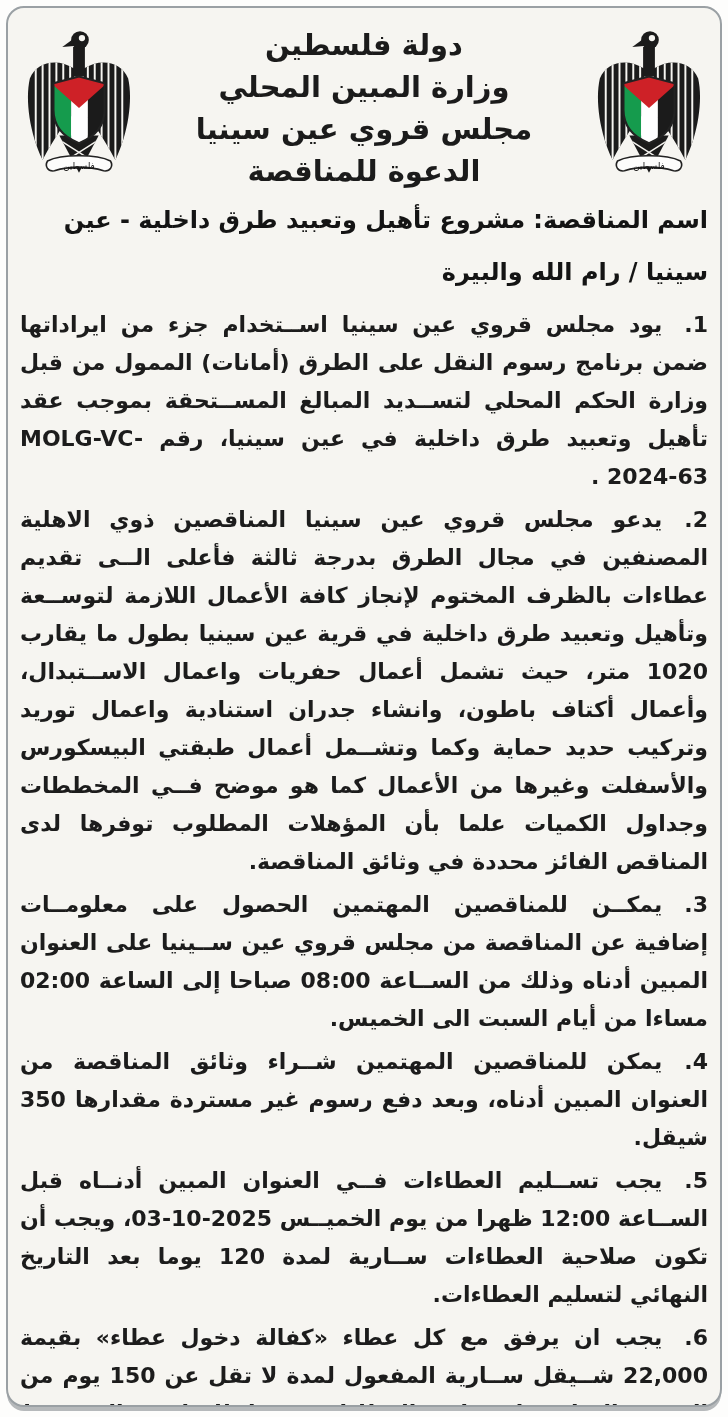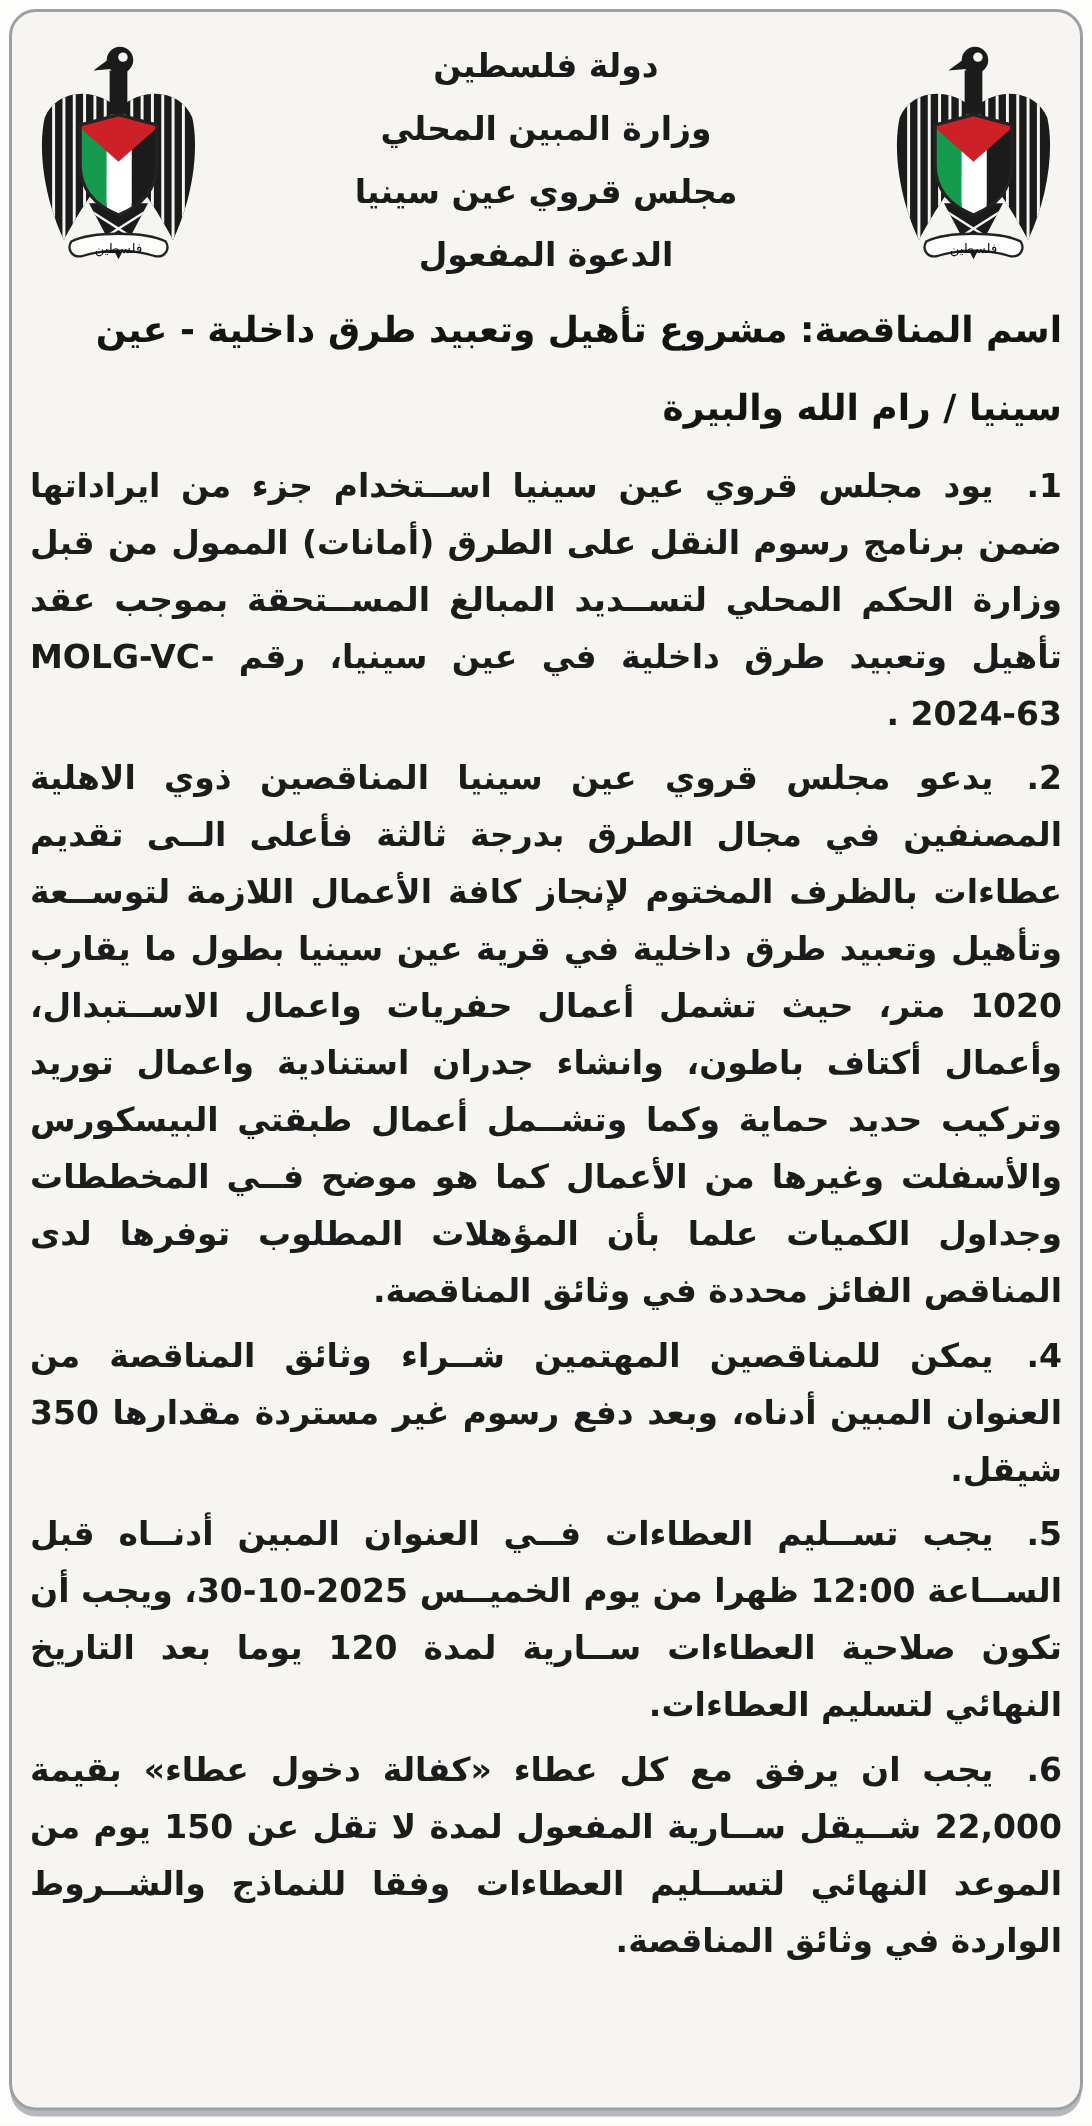--- a/index.html
+++ b/index.html
@@ -17,21 +17,21 @@
     box-shadow:0 5px 0 -1px #b6b9bb;
     box-sizing:border-box;
     padding:12px 12px 6px 12px;
     overflow:hidden;
   }
   
   .header{display:flex;align-items:flex-start;}
   .emblem{flex:0 0 118px;height:152px;margin-top:6px;}
   .emblem svg{display:block;}
   .header-text{flex:1;text-align:center;direction:rtl;font-weight:bold;padding-top:4px;}
-  .hline{font-size:22px;line-height:42px;white-space:nowrap;}
+  .hline{font-size:29px;line-height:42px;white-space:nowrap;}
   
   .tender-title{direction:rtl;text-align:right;font-weight:bold;
     font-size:24px;line-height:52px;margin-top:2px;color:#141414;}
   .tender-title .tline{text-align:right;}
   
   .items{direction:rtl;margin-top:8px;font-weight:bold;font-size:22px;
     line-height:38px;color:#1c1c1c;}
   .item{text-align:justify;margin-bottom:5px;}
   .item .num{padding-left:22px;white-space:nowrap;}
   .hidden-defs{position:absolute;width:0;height:0;overflow:hidden;}
@@ -106,45 +106,48 @@
   <div class="header">
     <div class="emblem">
       <svg width="118" height="152" viewBox="0 0 120 152">
           <use href="#pal-emblem"></use>
         </svg>
     </div>
     <div class="header-text">
       <div class="hline">دولة فلسطين</div>
       <div class="hline">وزارة المبين المحلي</div>
       <div class="hline">مجلس قروي عين سينيا</div>
-      <div class="hline">الدعوة المفعول</div>
+      <div class="hline">الدعوة للمناقصة</div>
     </div>
     <div class="emblem">
       <svg width="118" height="152" viewBox="0 0 120 152">
           <use href="#pal-emblem"></use>
         </svg>
     </div>
   </div>
 
   <div class="tender-title">
     <div class="tline">اسم المناقصة: مشروع تأهيل وتعبيد طرق داخلية - عين سينيا / رام الله والبيرة</div>
   </div>
 
   <div class="items">
     <div class="item">
       <span class="num">1.</span><span class="txt">يود مجلس قروي عين سينيا اســتخدام جزء من ايراداتها ضمن برنامج رسوم النقل على الطرق (أمانات) الممول من قبل وزارة الحكم المحلي لتســديد المبالغ المســتحقة بموجب عقد تأهيل وتعبيد طرق داخلية في عين سينيا، رقم MOLG-VC-2024-63 .</span>
     </div>
     <div class="item">
       <span class="num">2.</span><span class="txt">يدعو مجلس قروي عين سينيا المناقصين ذوي الاهلية المصنفين في مجال الطرق بدرجة ثالثة فأعلى الــى تقديم عطاءات بالظرف المختوم لإنجاز كافة الأعمال اللازمة لتوســعة وتأهيل وتعبيد طرق داخلية في قرية عين سينيا بطول ما يقارب 1020 متر، حيث تشمل أعمال حفريات واعمال الاســتبدال، وأعمال أكتاف باطون، وانشاء جدران استنادية واعمال توريد وتركيب حديد حماية وكما وتشــمل أعمال طبقتي البيسكورس والأسفلت وغيرها من الأعمال كما هو موضح فــي المخططات وجداول الكميات علما بأن المؤهلات المطلوب توفرها لدى المناقص الفائز محددة في وثائق المناقصة.</span>
     </div>
     <div class="item">
+      <span class="num">3.</span><span class="txt">يمكــن للمناقصين المهتمين الحصول على معلومــات إضافية عن المناقصة من مجلس قروي عين ســينيا على العنوان المبين أدناه وذلك من الســاعة 08:00 صباحا إلى الساعة 02:00 مساءا من أيام السبت الى الخميس.</span>
+    </div>
+    <div class="item">
       <span class="num">4.</span><span class="txt">يمكن للمناقصين المهتمين شــراء وثائق المناقصة من العنوان المبين أدناه، وبعد دفع رسوم غير مستردة مقدارها 350 شيقل.</span>
     </div>
     <div class="item">
-      <span class="num">5.</span><span class="txt">يجب تســليم العطاءات فــي العنوان المبين أدنــاه قبل الســاعة 12:00 ظهرا من يوم الخميــس 2025-10-30، ويجب أن تكون صلاحية العطاءات ســارية لمدة 120 يوما بعد التاريخ النهائي لتسليم العطاءات.</span>
+      <span class="num">5.</span><span class="txt">يجب تســليم العطاءات فــي العنوان المبين أدنــاه قبل الســاعة 12:00 ظهرا من يوم الخميــس 2025-10-03، ويجب أن تكون صلاحية العطاءات ســارية لمدة 120 يوما بعد التاريخ النهائي لتسليم العطاءات.</span>
     </div>
     <div class="item">
       <span class="num">6.</span><span class="txt">يجب ان يرفق مع كل عطاء «كفالة دخول عطاء» بقيمة 22,000 شــيقل ســارية المفعول لمدة لا تقل عن 150 يوم من الموعد النهائي لتســليم العطاءات وفقا للنماذج والشــروط الواردة في وثائق المناقصة.</span>
     </div>
 
   </div>
 
 </div>
 
 </body></html>

